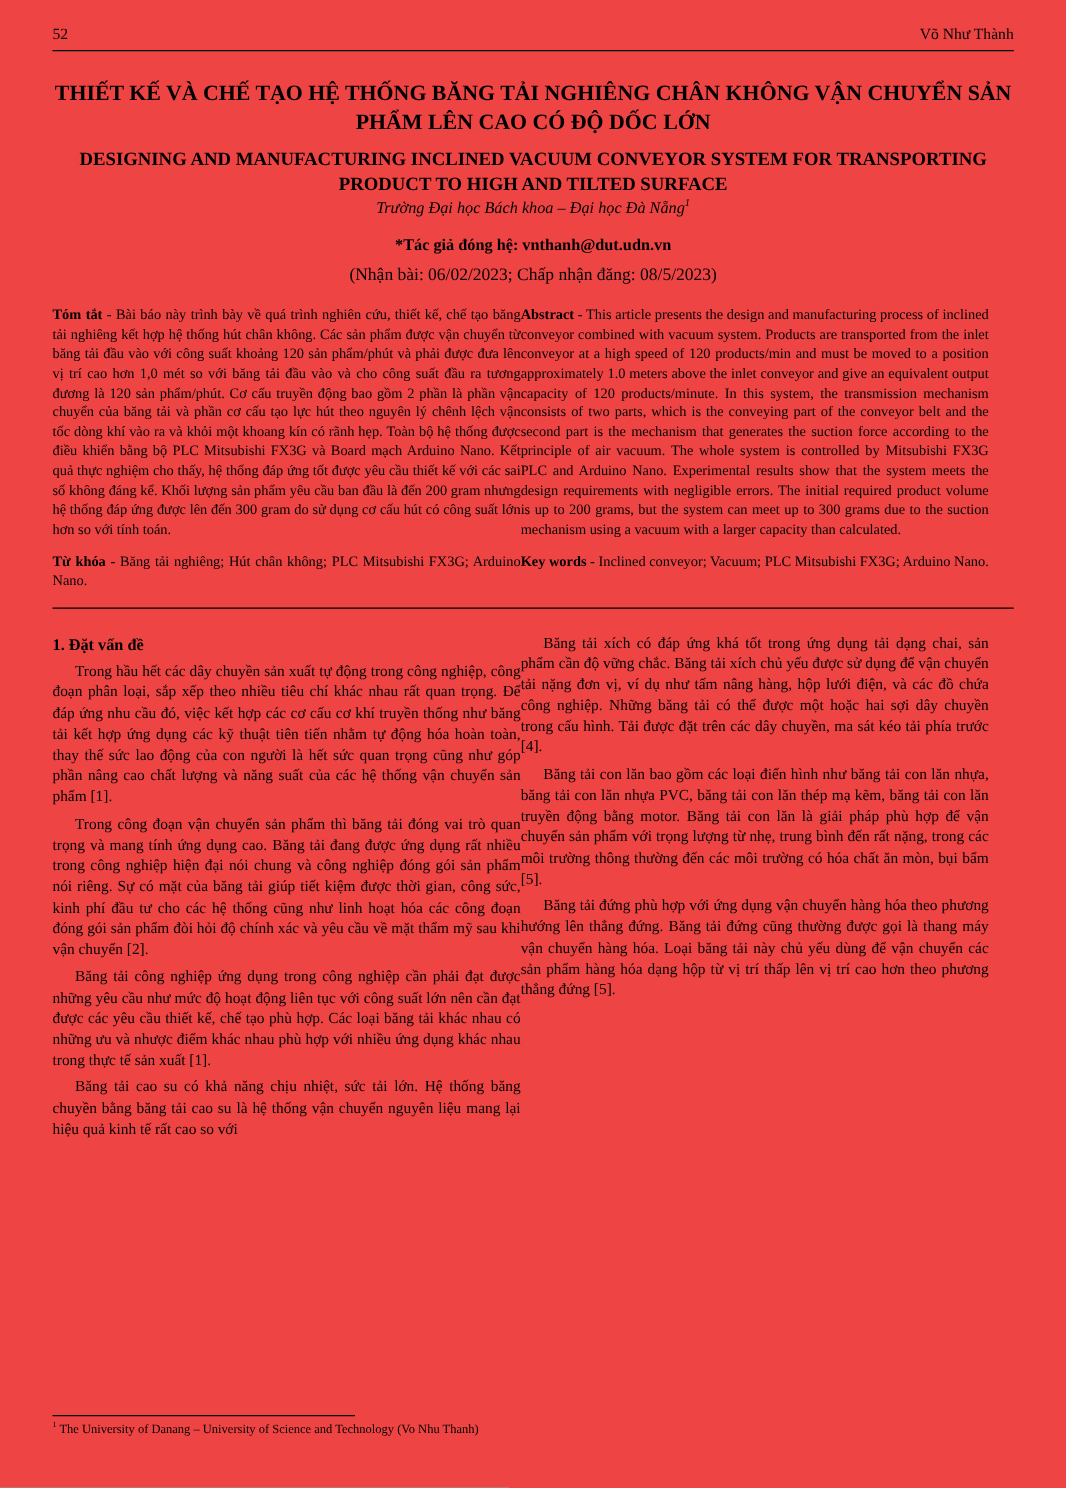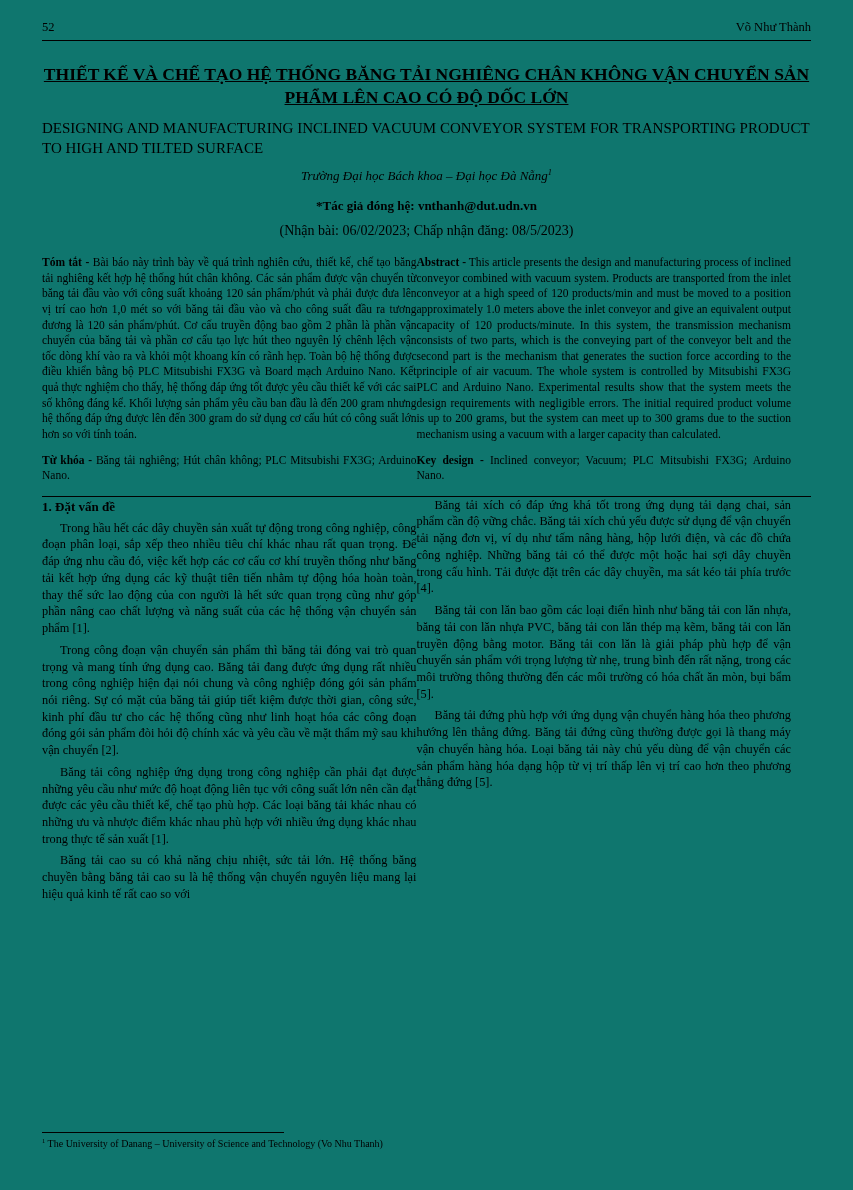--- a/index.html
+++ b/index.html
@@ -1,39 +1,39 @@
 <!DOCTYPE html>
 <html><head>
 <meta charset="utf-8">
 <style>
   * { box-sizing: border-box; }
   html, body { margin: 0; padding: 0; background: #9a9a9a; }
   .page {
-    width: 853px; height: 1190px; background: #0f766e; color: #000;
+    width: 853px; height: 1190px; background: #ef4444; color: #000;
     position: relative; overflow: hidden;
     padding: 20px 42px 0 42px;
     font-family: "Liberation Serif", "DejaVu Serif", serif;
   }
   .runhead {
     display: flex; justify-content: space-between; align-items: flex-end;
     font-size: 12.5px; padding-bottom: 5px; border-bottom: 1.6px solid #000;
   }
-  .title-vi { margin-top: 22px; text-align: center; font-weight: bold; font-size: 17.5px; line-height: 1.3; text-decoration: underline; }
-  .title-en { margin-top: 9px;  text-align: left; font-size: 15px; line-height: 1.35; }
+  .title-vi { margin-top: 22px; text-align: center; font-weight: bold; font-size: 17.5px; line-height: 1.3; }
+  .title-en { margin-top: 9px;  text-align: center; font-size: 15px; line-height: 1.35; font-weight: bold; }
   .author   { margin-top: 24px; text-align: center; font-weight: bold; font-size: 13.5px; }
-  .affil    { margin-top: 10px;  text-align: center; font-style: italic; font-size: 13px; }
+  .affil    { margin-top: 0;  text-align: center; font-style: italic; font-size: 13px; }
   .contact  { margin-top: 14px; text-align: center; font-weight: bold; font-size: 13px; }
   .contact a { color: #000; text-decoration: none; }
   .dates    { margin-top: 9px;  text-align: center; font-size: 14px; }
   .cols { display: flex; }
   .col  { width: 374.5px; }
   .abs-row { margin-top: 16px; }
   .abs-row p { margin: 0 0 10px 0; font-size: 11.5px; line-height: 1.36; text-align: justify; }
   .divider { border-top: 1.6px solid #000; margin-top: 2px; }
-  .body-row { margin-top: 0; font-size: 12.3px; }
+  .body-row { margin-top: 19px; font-size: 12.3px; }
   .sec-head { font-weight: bold; font-size: 13px; margin: 2px 0 5px 0; }
   .body-row p { margin: 0 0 5px 0; text-indent: 18px; text-align: justify; line-height: 1.36; }
   .footnote { position: absolute; left: 42px; bottom: 40px; font-size: 10px; width: 520px; line-height: 1.3; }
   .footnote-rule { width: 242px; border-top: 1px solid #000; margin-bottom: 4px; }
   sup { font-size: 0.65em; line-height: 0; }
 </style>
 </head>
 <body>
 
 <div class="page">
@@ -66,21 +66,21 @@
         <b>Từ khóa -</b>
         <span>Băng tải nghiêng; Hút chân không; PLC Mitsubishi FX3G; Arduino Nano.</span>
       </p>
     </div>
     <div class="col">
       <p>
         <b>Abstract -</b>
         <span>This article presents the design and manufacturing process of inclined conveyor combined with vacuum system. Products are transported from the inlet conveyor at a high speed of 120 products/min and must be moved to a position approximately 1.0 meters above the inlet conveyor and give an equivalent output capacity of 120 products/minute. In this system, the transmission mechanism consists of two parts, which is the conveying part of the conveyor belt and the second part is the mechanism that generates the suction force according to the principle of air vacuum. The whole system is controlled by Mitsubishi FX3G PLC and Arduino Nano. Experimental results show that the system meets the design requirements with negligible errors. The initial required product volume is up to 200 grams, but the system can meet up to 300 grams due to the suction mechanism using a vacuum with a larger capacity than calculated.</span>
       </p>
       <p>
-        <b>Key design -</b>
+        <b>Key words -</b>
         <span>Inclined conveyor; Vacuum; PLC Mitsubishi FX3G; Arduino Nano.</span>
       </p>
     </div>
   </div>
 
   <div class="divider"></div>
 
   <div class="cols body-row">
     <div class="col">
       <div class="sec-head">1. Đặt vấn đề</div>

